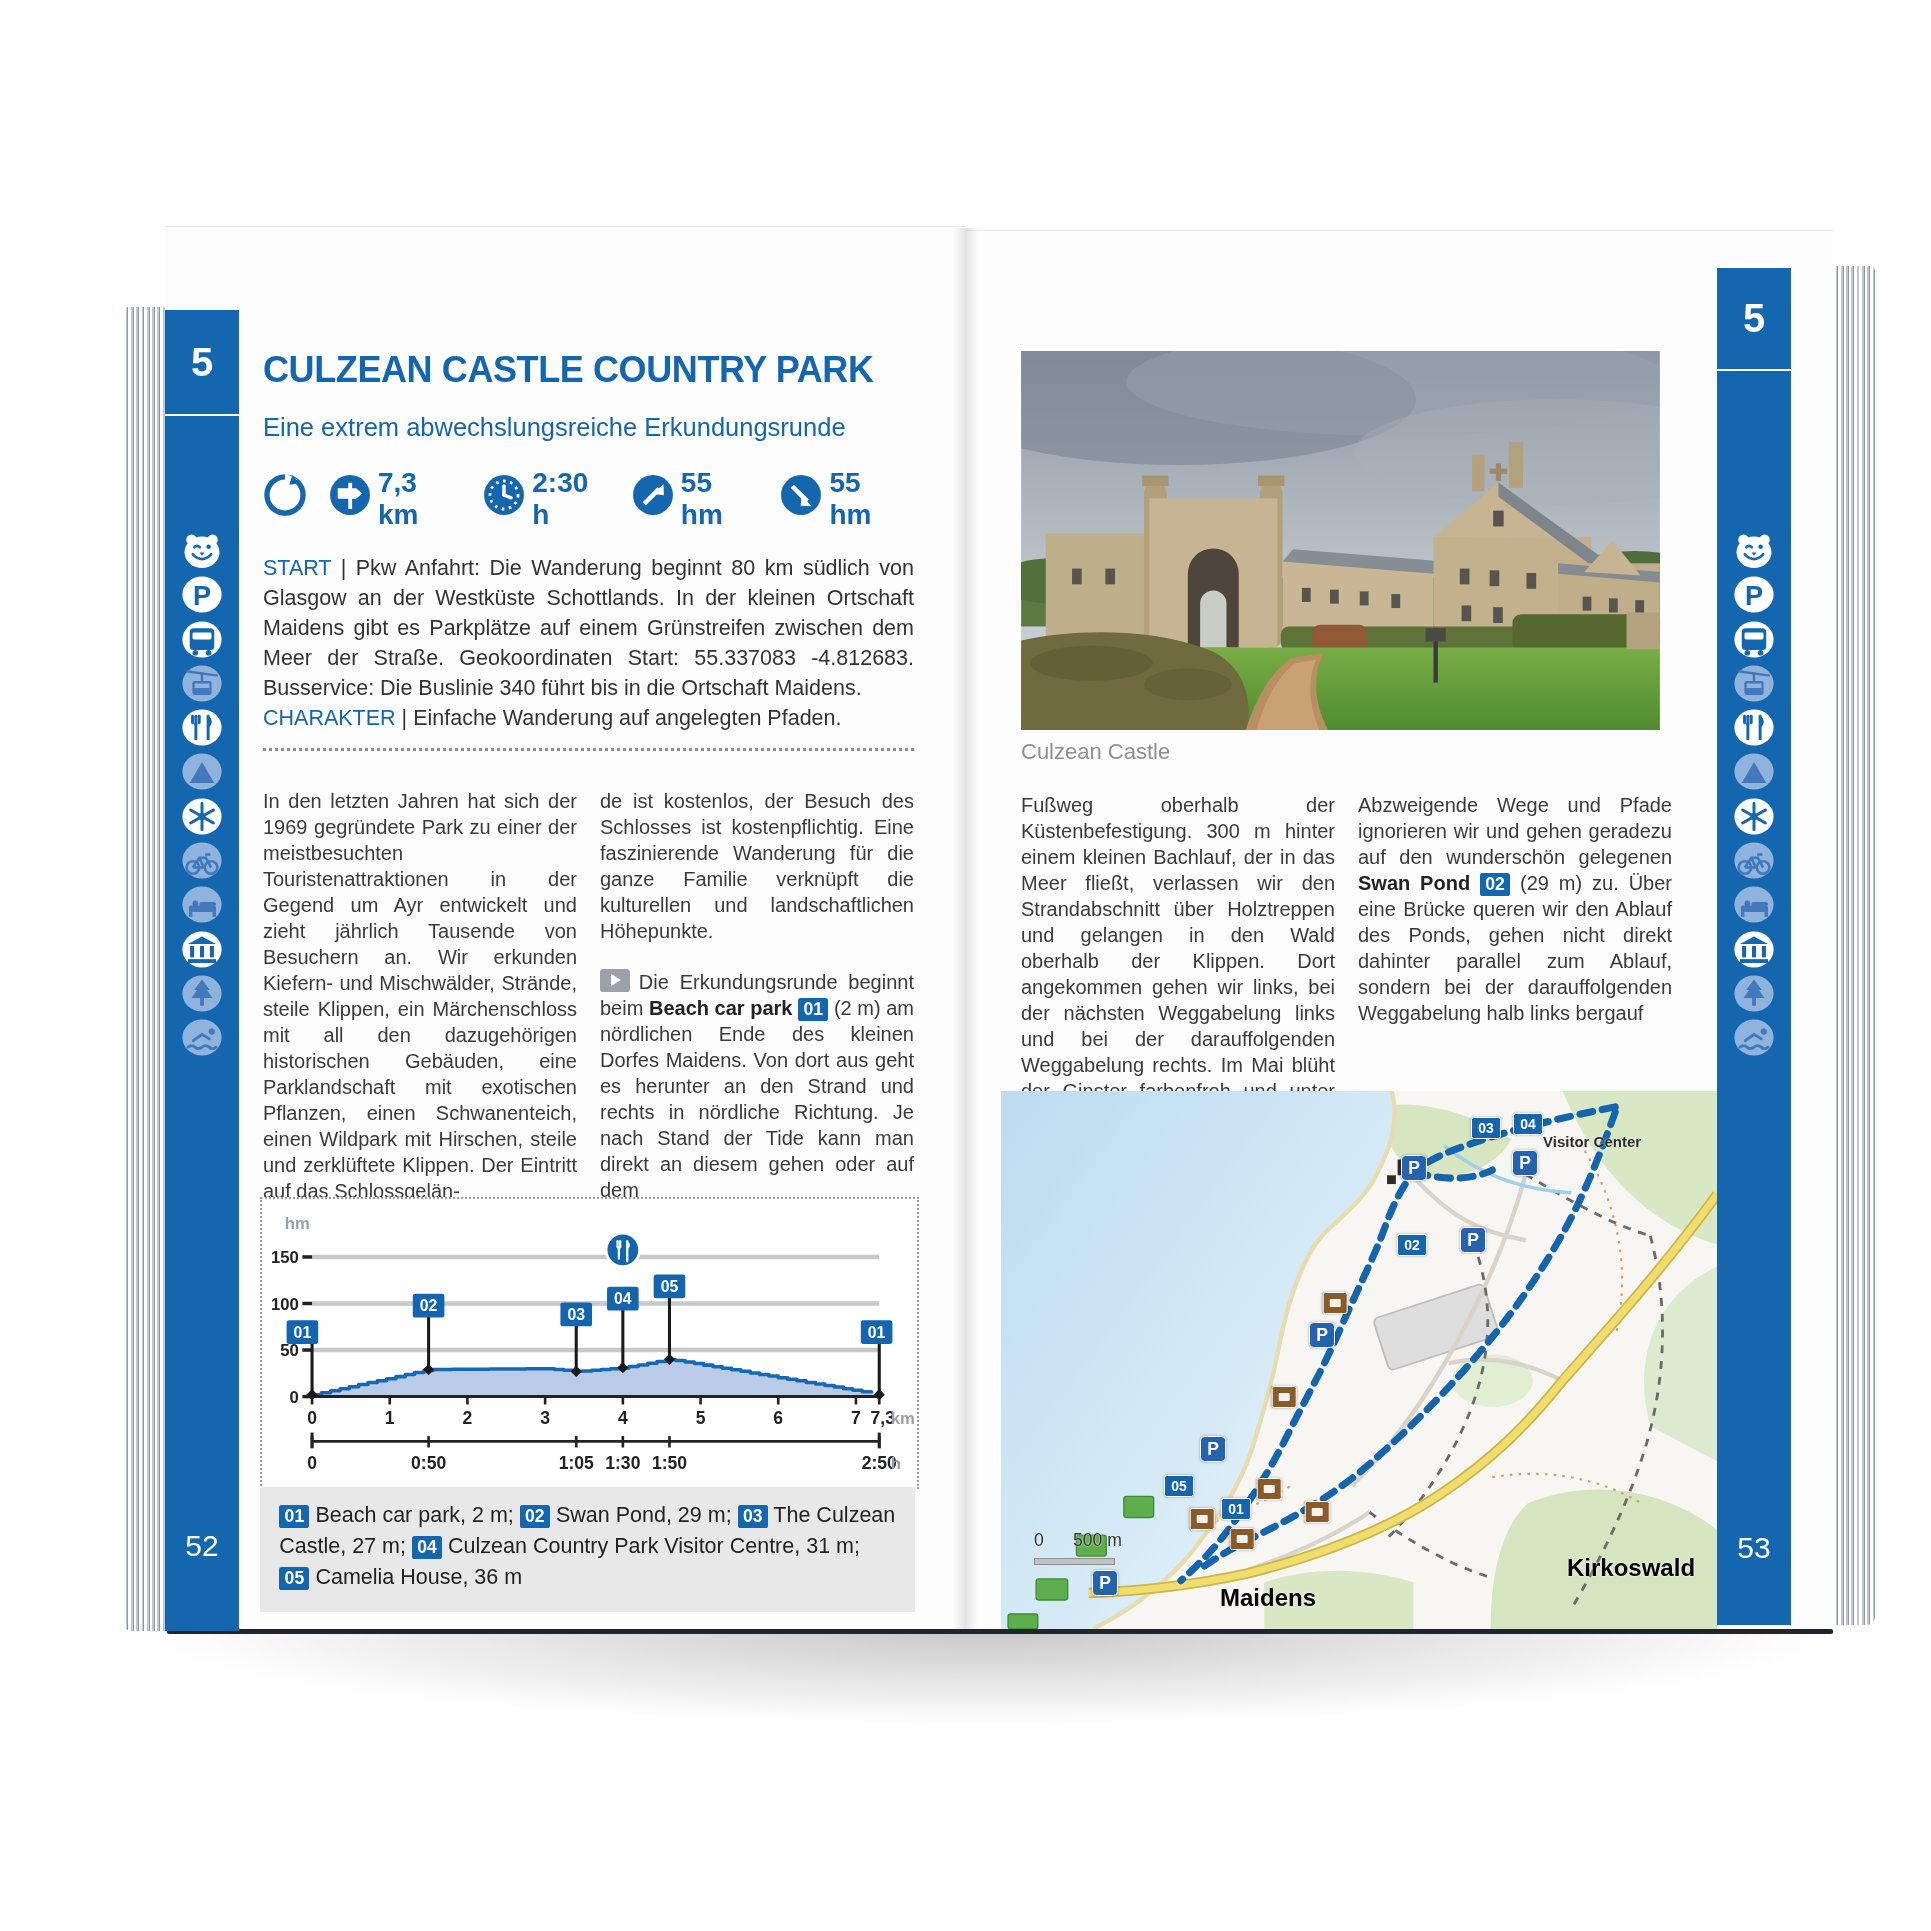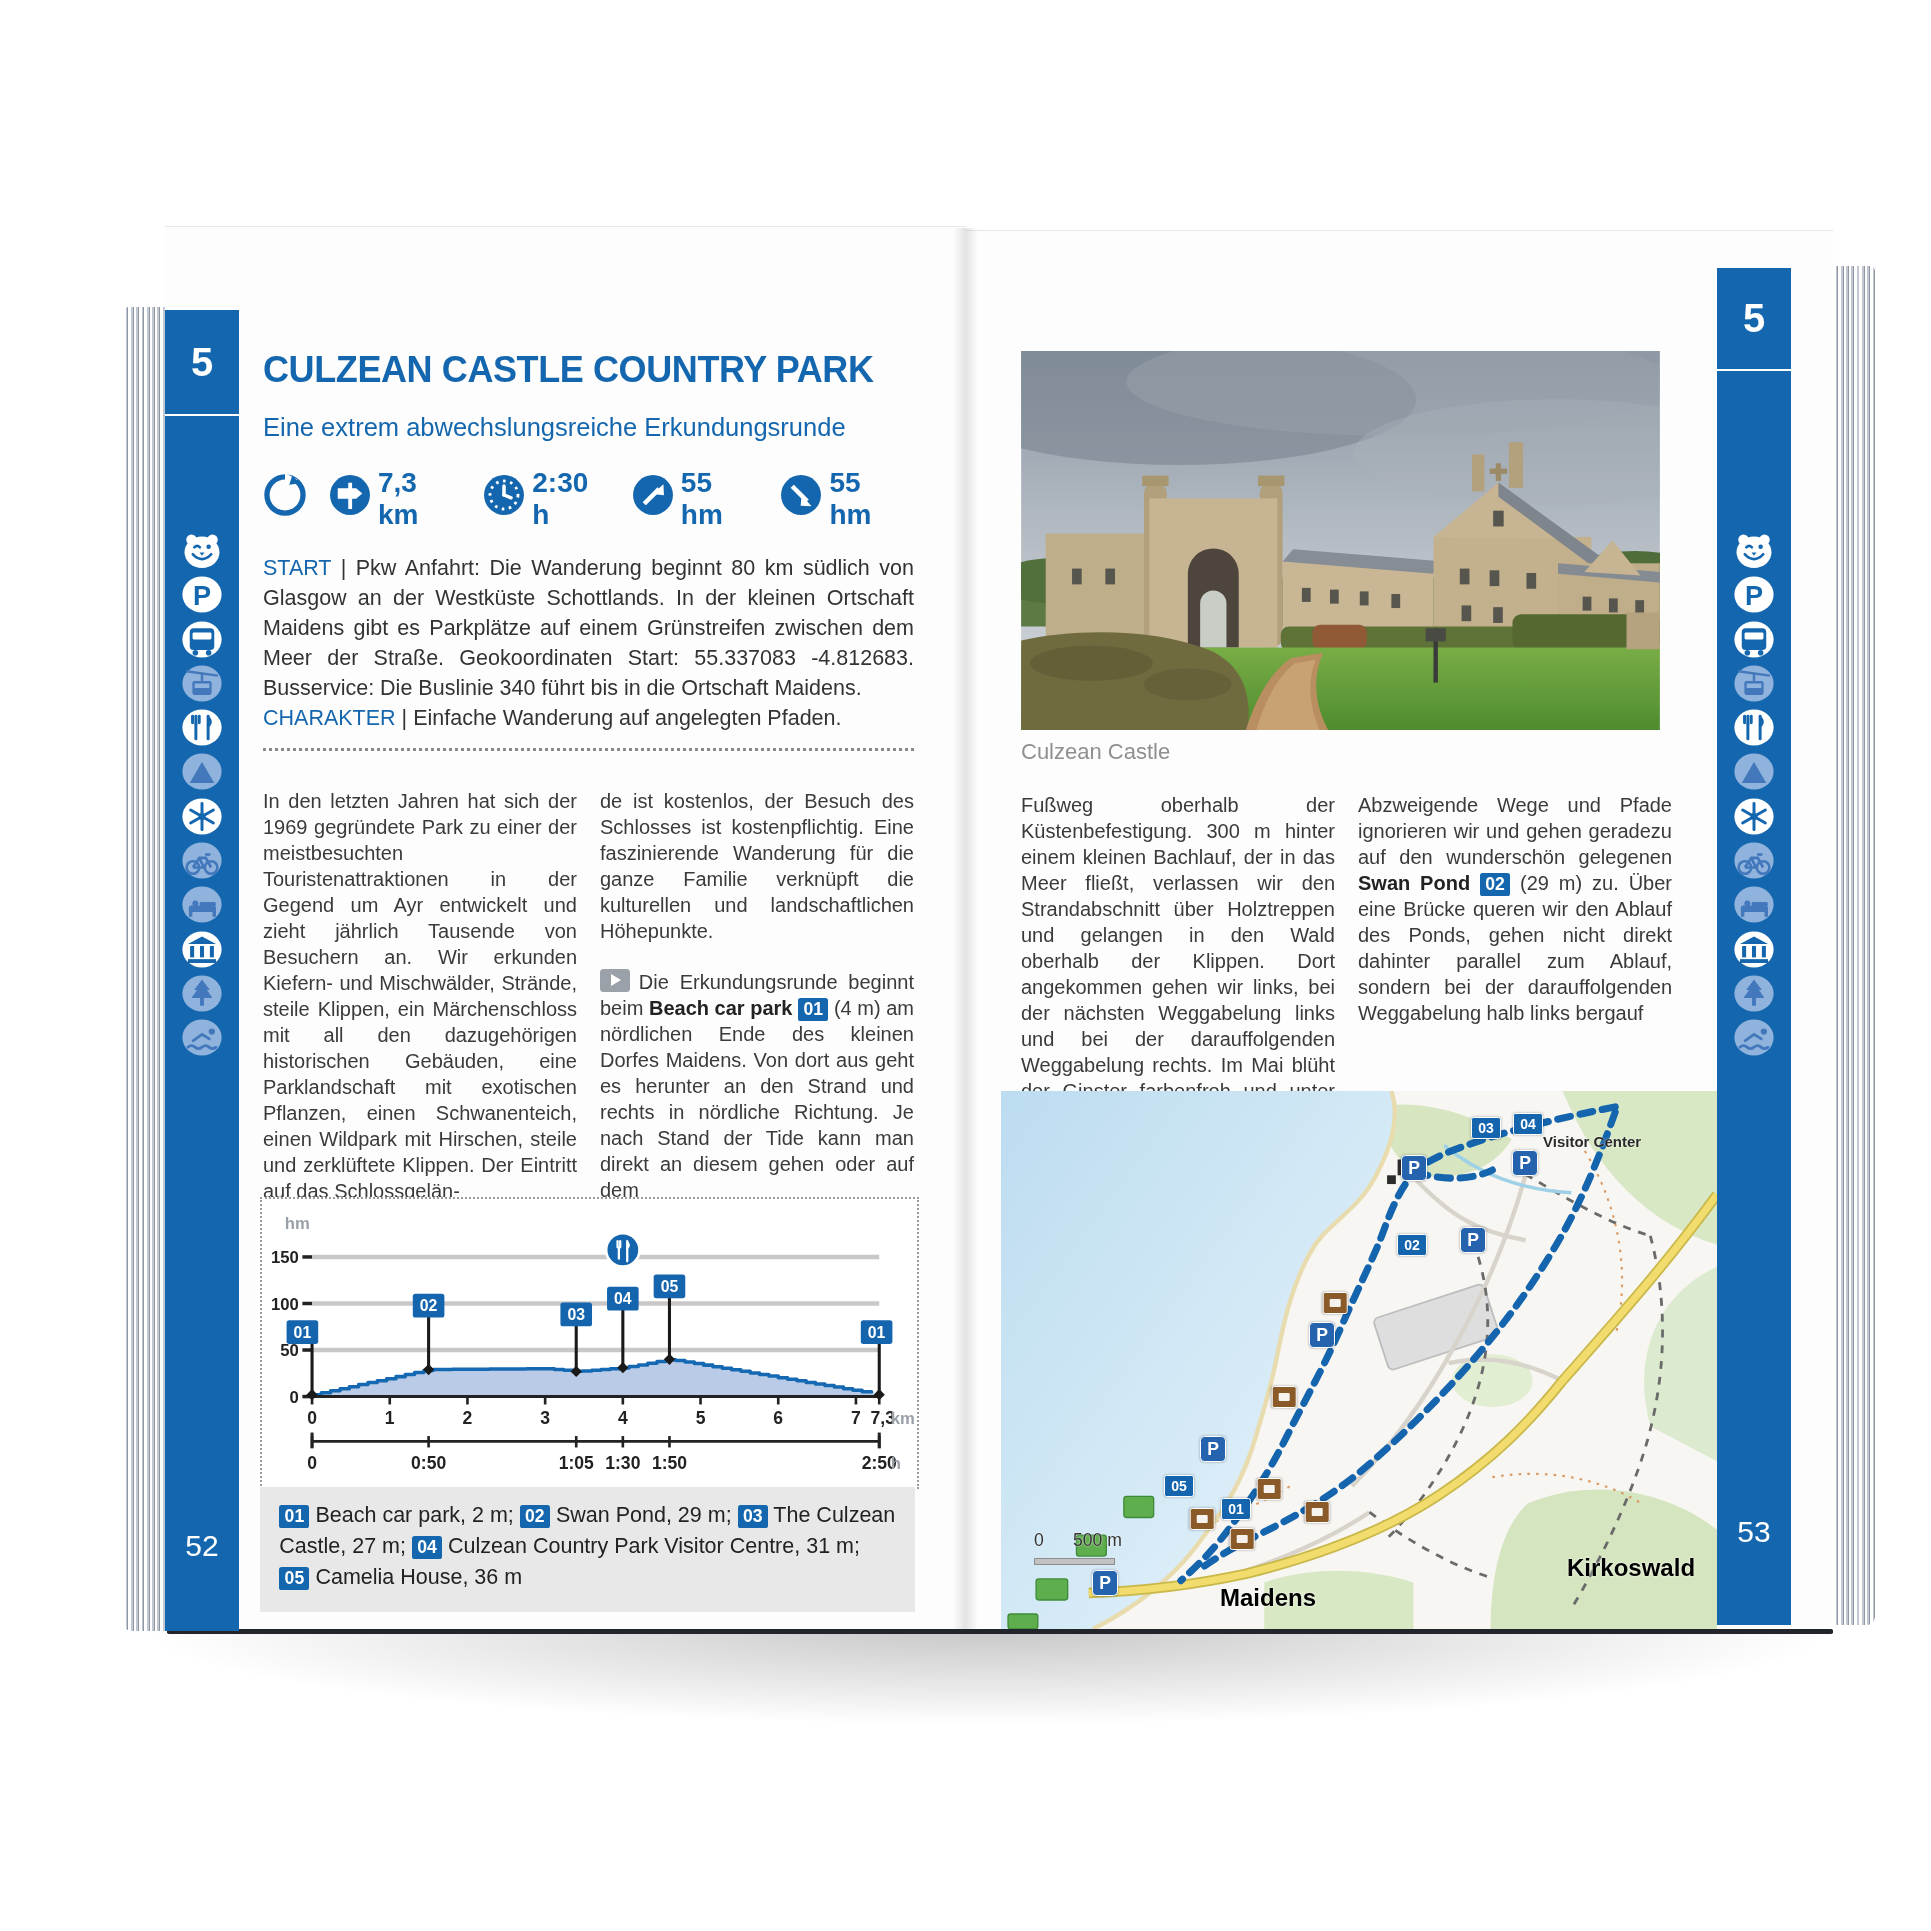--- a/index.html
+++ b/index.html
@@ -272,21 +272,21 @@
         </svg>
         <svg width="42" height="39" viewBox="0 0 24 22">
           <ellipse cx="12" cy="11" rx="11.2" ry="10.3" fill="#8fb3dc"></ellipse>
           <g fill="none" stroke="#4378bc" stroke-width="1.6" stroke-linecap="round">
             <path d="M4 16.5 q2 -1.7 4 0 t4 0 t4 0 t4 0"></path>
             <path d="M7 12.8 l5 -3.6 l4.2 2.6"></path>
           </g>
           <circle cx="17.6" cy="7.6" r="1.8" fill="#4378bc"></circle>
         </svg>
       </div>
-    <div class="side-pagenum" style="bottom:76px;">53</div>
+    <div class="side-pagenum" style="bottom:60px;">53</div>
   </div>
 
   <div class="abs subtitle" style="left:263px;top:413px;width:667px;">Eine extrem abwechslungsreiche Erkundungsrunde</div>
   <div class="abs title" style="left:263px;top:349px;width:667px;">CULZEAN CASTLE COUNTRY PARK</div>
 
   <div class="abs stats" style="left:262px;top:474px;width:667px;height:49px;">
     <span class="cluster" style="margin-right:21px;">
       <span>
         <svg width="46" height="46" viewBox="0 0 26 26">
             <g fill="none" stroke="#1467ae" stroke-width="3">
@@ -347,21 +347,21 @@
     <p style="margin:0;"><span class="label-blue">CHARAKTER</span><span> | Einfache Wanderung auf angelegten Pfaden.</span></p>
   </div>
 
   <div class="abs dotted-divider" style="left:263px;top:748px;width:651px;"></div>
 
   <div class="abs col" style="left:263px;top:788px;width:314px;">
     <p>In den letzten Jahren hat sich der 1969 gegründete Park zu einer der meistbesuchten Touristenattraktionen in der Gegend um Ayr entwickelt und zieht jährlich Tausende von Besuchern an. Wir erkunden Kiefern- und Mischwälder, Strände, steile Klippen, ein Märchenschloss mit all den dazugehörigen historischen Gebäuden, eine Parklandschaft mit exotischen Pflanzen, einen Schwanenteich, einen Wildpark mit Hirschen, steile und zerklüftete Klippen. Der Eintritt auf das Schlossgelän-</p>
   </div>
   <div class="abs col" style="left:600px;top:788px;width:314px;">
     <p>de ist kostenlos, der Besuch des Schlosses ist kostenpflichtig. Eine faszinierende Wanderung für die ganze Familie verknüpft die kulturellen und landschaftlichen Höhepunkte.</p>
-    <p><span class="play-ic"></span><span>Die Erkundungsrunde beginnt beim </span><span class="bold">Beach car park</span> <span class="chip">01</span><span> (4 m) am nördlichen Ende des kleinen Dorfes Maidens. Von dort aus geht es herunter an den Strand und rechts in nördliche Richtung. Je nach Stand der Tide kann man direkt an diesem gehen oder auf dem</span></p>
+    <p><span class="play-ic"></span><span>Die Erkundungsrunde beginnt beim </span><span class="bold">Beach car park</span> <span class="chip">01</span><span> (2 m) am nördlichen Ende des kleinen Dorfes Maidens. Von dort aus geht es herunter an den Strand und rechts in nördliche Richtung. Je nach Stand der Tide kann man direkt an diesem gehen oder auf dem</span></p>
   </div>
 
   <div class="abs chart-box" style="left:260px;top:1197px;width:655px;height:288px;">
     <div id="chart-svg" style="position:absolute;inset:0;"><svg width="655" height="288" viewBox="0 0 746 328" font-family="Liberation Sans,sans-serif">
           <text x="26" y="34" font-size="19" font-weight="bold" fill="#9aa0a8">hm</text>
           <rect x="46" y="223" width="11" height="4" fill="#222"></rect>
           <text x="42" y="232" font-size="19" font-weight="bold" fill="#222" text-anchor="end">0</text>
           <line x1="57" y1="172" x2="703" y2="172" stroke="#c8c8c8" stroke-width="5"></line>
           <rect x="46" y="170" width="11" height="4" fill="#222"></rect>
           <text x="42" y="179" font-size="19" font-weight="bold" fill="#222" text-anchor="end">50</text>

